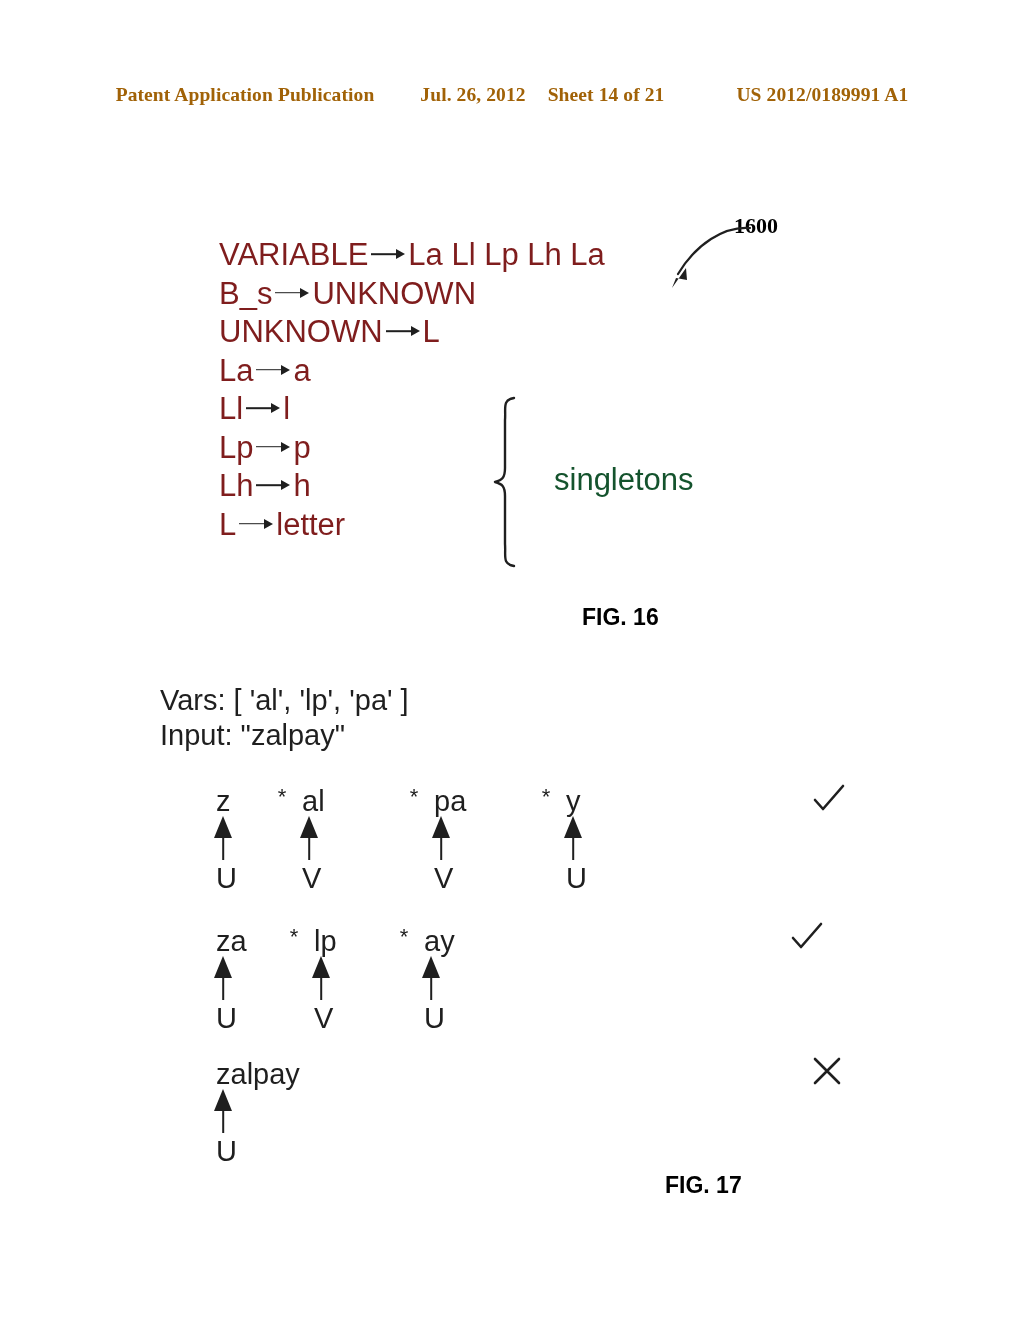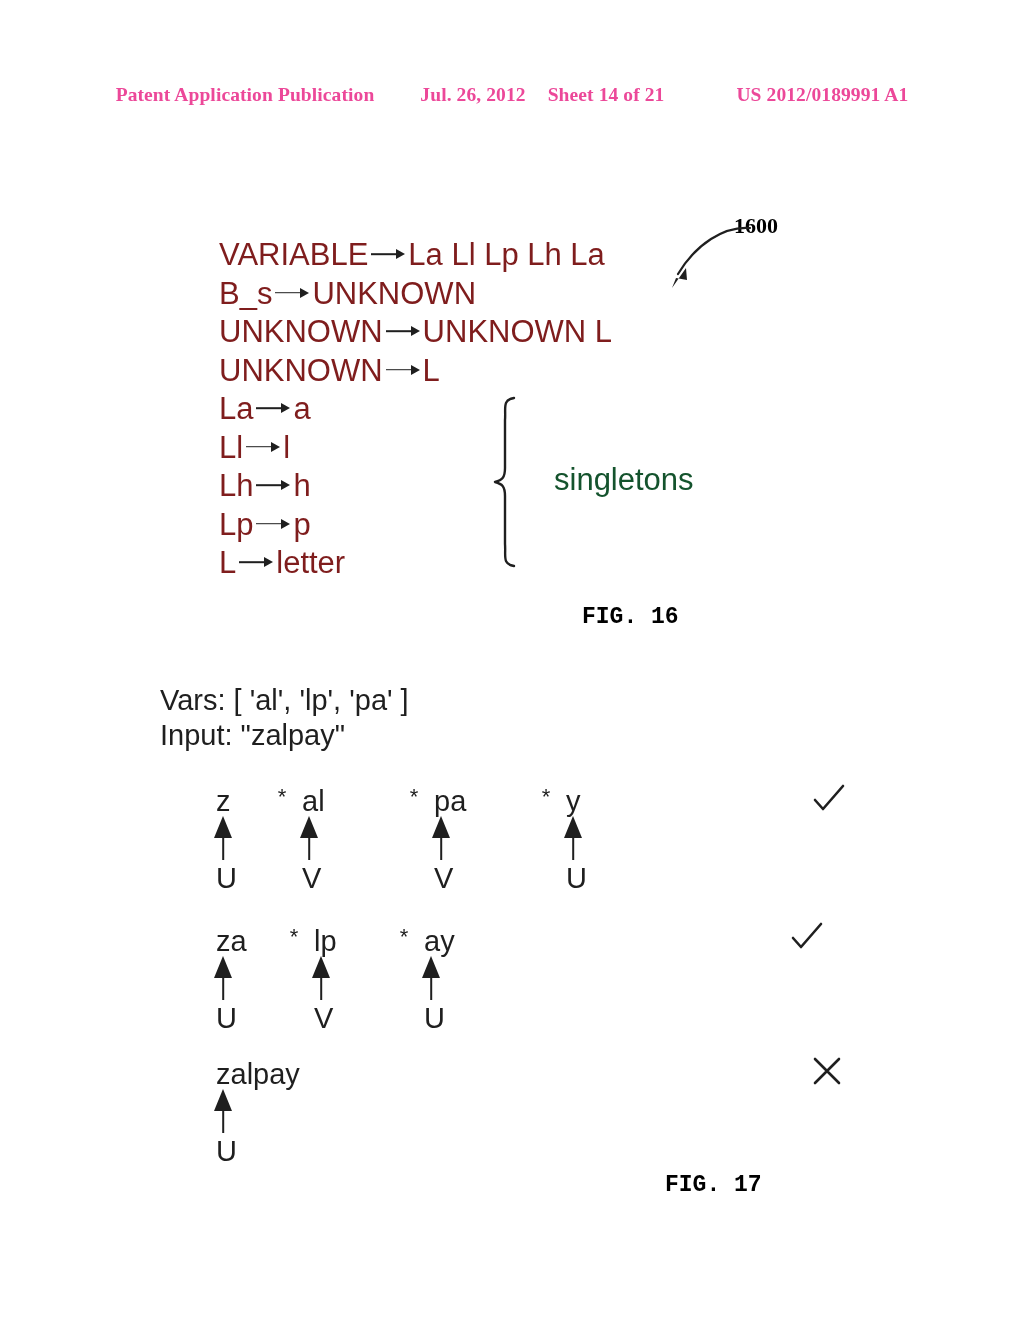--- a/index.html
+++ b/index.html
@@ -22,21 +22,21 @@
     top: 84px;
     left: 0;
     width: 1024px;
     display: flex;
     justify-content: center;
     align-items: center;
     font-family: "Liberation Serif", serif;
     font-weight: bold;
     font-size: 19.5px;
     letter-spacing: 0.1px;
-    color: #ec4899;
+    color: #a16207;
     white-space: nowrap;
   }
   .pub-header .h-title { margin-right: 46px; }
   .pub-header .h-date  { margin-right: 22px; }
   .pub-header .h-sheet { margin-right: 72px; }
   .pub-header .h-num   { }
 
   
   #fig16 {
     position: absolute;
@@ -117,21 +117,21 @@
     position: absolute;
     left: 554px;
     top: 462px;
     font-size: 31px;
     color: #14532d;
     white-space: nowrap;
   }
 
   .fig-caption {
     position: absolute;
-    font-family: Liberation Mono, monospace;
+    font-family: Liberation Sans, sans-serif;
     font-weight: bold;
     font-size: 23px;
     color: #000;
     white-space: nowrap;
   }
   #fig16-caption { left: 582px; top: 604px; }
   #fig17-caption { left: 665px; top: 1172px; }
 
   
   .preamble {
@@ -235,26 +235,25 @@
   <span class="h-date">Jul. 26, 2012</span>
   <span class="h-sheet">Sheet 14 of 21</span>
   <span class="h-num">US 2012/0189991 A1</span>
 </div>
 
 <div id="fig16">
 
   <div class="grammar-block" id="grammar-rules">
       <span class="rule"><span class="lhs">VARIABLE</span><span class="arrow"></span><span class="rhs">La Ll Lp Lh La</span></span>
       <span class="rule"><span class="lhs">B_s</span><span class="arrow"></span><span class="rhs">UNKNOWN</span></span>
-      <span class="rule"><span class="lhs">UNKNOWN</span><span class="arrow"></span><span class="rhs">UNKNOWN L</span></span>
       <span class="rule"><span class="lhs">UNKNOWN</span><span class="arrow"></span><span class="rhs">L</span></span>
       <span class="rule"><span class="lhs">La</span><span class="arrow"></span><span class="rhs">a</span></span>
       <span class="rule"><span class="lhs">Ll</span><span class="arrow"></span><span class="rhs">l</span></span>
+      <span class="rule"><span class="lhs">Lp</span><span class="arrow"></span><span class="rhs">p</span></span>
       <span class="rule"><span class="lhs">Lh</span><span class="arrow"></span><span class="rhs">h</span></span>
-      <span class="rule"><span class="lhs">Lp</span><span class="arrow"></span><span class="rhs">p</span></span>
       <span class="rule"><span class="lhs">L</span><span class="arrow"></span><span class="rhs">letter</span></span>
     </div>
 
   <div class="ref-num">1600</div>
 
   <svg class="leader-1600" viewBox="0 0 90 72">
     <path d="M86 6 C 60 4, 32 22, 14 52" stroke="#1f1f1f" stroke-width="2.2" fill="none" stroke-linecap="round"></path>
     <path d="M8 66 L 22 46 L 23 58 L 12 56 Z" fill="#1f1f1f"></path>
   </svg>
 

